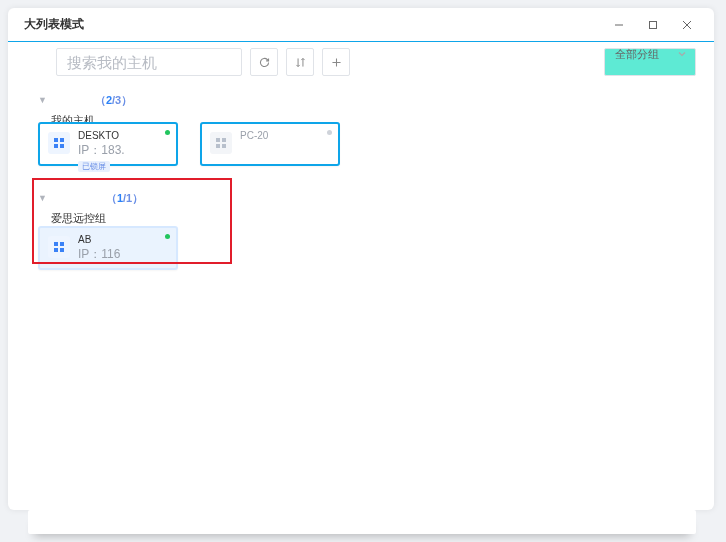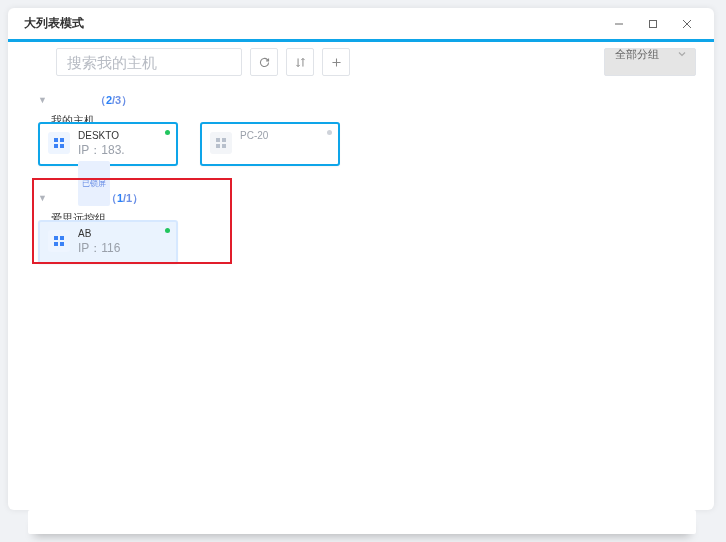--- a/index.html
+++ b/index.html
@@ -1,46 +1,46 @@
 <!DOCTYPE html>
 <html><head>
   <meta charset="utf-8">
   <style>
     * { margin: 0; padding: 0; box-sizing: border-box; }
     body { font-family: "Microsoft YaHei", Arial, sans-serif; background: #f0f2f5; width: 726px; height: 542px; }
     .window { width: 706px; height: 502px; margin: 8px; background: #fff; border-radius: 6px; box-shadow: 0 0 6px rgba(0,0,0,0.08); position: relative; overflow: hidden; }
-    .titlebar { height: 34px; display: flex; align-items: center; padding: 0 10px 0 16px; border-bottom: 3px solid #0ea5e9; }
+    .titlebar { height: 34px; display: flex; align-items: center; padding: 0 10px 0 16px; border-bottom: 1px solid #0ea5e9; }
     .title { font-size: 12px; color: #333; font-weight: 600; flex: 1; }
     .winbtns { display: flex; }
     .winbtn { width: 34px; height: 28px; display: flex; align-items: center; justify-content: center; cursor: pointer; color: #666; }
 
     .toolbar { height: 40px; display: flex; align-items: center; padding: 8px 18px; gap: 8px; }
     .search { width: 186px; height: 28px; border: 1px solid #e0e3e8; border-radius: 2px; padding: 0 10px; font-size: 15px; color: #666; background: #fff; outline: none; }
     .search::placeholder { color: #b8bcc4; }
     .sqbtn { width: 28px; height: 28px; border: 1px solid #e0e3e8; border-radius: 2px; display: flex; align-items: center; justify-content: center; cursor: pointer; background: #fff; color: #888; font-size: 13px; }
     .spacer { flex: 1; }
-    .dropdown { width: 92px; height: 28px; border: 1px solid #e0e3e8; border-radius: 2px; display: flex; align-items: center; padding: 0 8px 16px 10px; font-size: 11px; color: #666; cursor: pointer; background: #e5e5e5; }
+    .dropdown { width: 92px; height: 28px; border: 1px solid #e0e3e8; border-radius: 2px; display: flex; align-items: center; padding: 0 8px 16px 10px; font-size: 11px; color: #666; cursor: pointer; background: #5eead4; }
     .dropdown .chev { margin-left: auto; color: #aaa; }
 
     .content { padding: 0 18px 8px 30px; }
     .group { margin-top: 6px; }
     .group-header { display: flex; align-items: center; font-size: 11px; cursor: pointer; height: 24px; }
     .group-header .tri { color: #b0b4bc; margin-right: 4px; font-size: 9px; }
     .group-header .gname { color: #333; margin-top: 41px; }
     .group-header .gcount { color: #6a8fe6; font-weight: bold; }
     .group-header .gcount .on { color: #2c82f8; }
 
     .card-row { display: flex; gap: 22px; margin-top: 10px; flex-wrap: wrap; }
     .card { width: 140px; height: 44px; background: #fff; border: 2px solid #0ea5e9; border-radius: 3px; display: flex; align-items: flex-start; padding: 6px 8px; position: relative; box-shadow: 0 1px 2px rgba(0,0,0,0.04); }
-    .card.selected { background: #eaf3fe; border-color: #d6e8ff; }
+    .card.selected { background: #eaf3fe; border-color: #d6e8ff; margin-top: 6px; }
     .card .cicon { width: 22px; height: 22px; background: #eef5ff; border-radius: 3px; display: flex; align-items: center; justify-content: center; margin-right: 8px; margin-top: 2px; flex-shrink: 0; }
     .card .cbody { display: flex; flex-direction: column; gap: 1px; overflow: hidden; }
     .card .cname { font-size: 10px; color: #333; white-space: nowrap; overflow: hidden; text-overflow: ellipsis; }
     .card .cip { font-size: 12px; color: #9aa0aa; }
-    .card .badge { font-size: 8px; color: #6a8fe6; background: #e8f0fe; padding: 17px 4px; border-radius: 2px; margin-top: 1px; align-self: flex-start; }
+    .card .badge { font-size: 8px; color: #6a8fe6; background: #e8f0fe; padding: 0 4px; border-radius: 2px; margin-top: 1px; align-self: flex-start; }
     .card .dot { width: 5px; height: 5px; border-radius: 50%; position: absolute; top: 6px; right: 6px; }
     .card .dot.online { background: #22c55e; }
     .card .dot.offline { background: #cfd3da; }
 
     .highlight-box { position: absolute; border: 2px solid #e11d2b; pointer-events: none; }
 
     .bottom-shadow { position: absolute; bottom: 8px; left: 28px; width: 668px; height: 24px; background: #fff; box-shadow: 0 8px 10px -6px rgba(0,0,0,0.25); border-radius: 2px; }
 
     svg { display: block; }
   </style>

